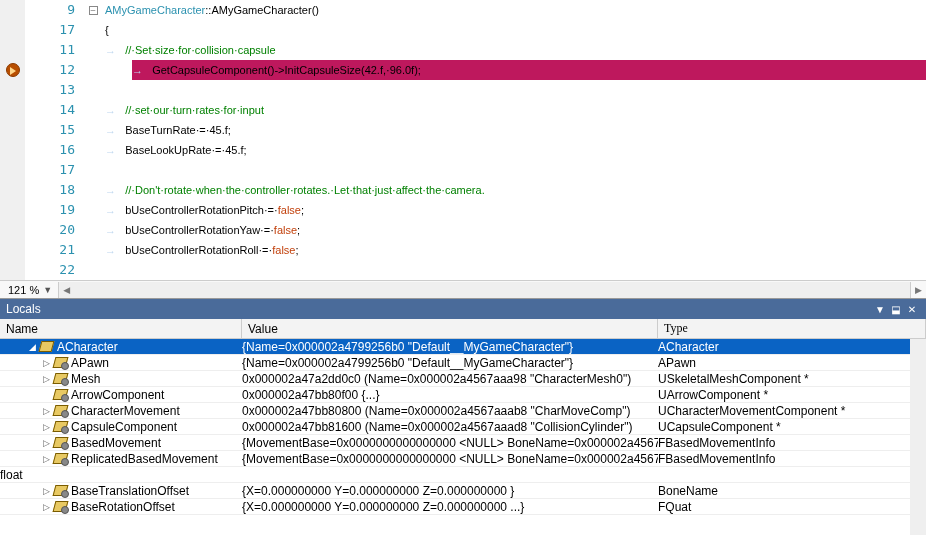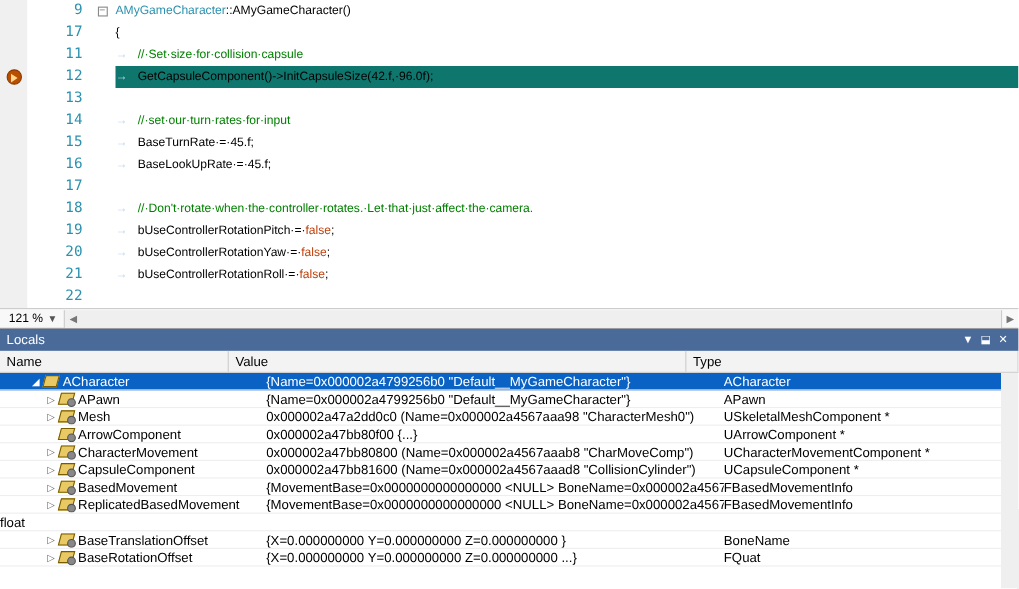--- a/index.html
+++ b/index.html
@@ -9,40 +9,40 @@
 .gutter .gline { height: 20px; display: flex; justify-content: flex-end; align-items: center; }
 .bp-col { width: 25px; background: #f0f0f0; }
 .bp-col .gline { height: 20px; display: flex; align-items: center; justify-content: center; }
 .breakpoint-arrow { width: 14px; height: 14px; background: #b84e00; border: 1px solid #8a3a00; border-radius: 50%; position: relative; }
 .breakpoint-arrow::after { content: ""; position: absolute; left: 3px; top: 3px; width: 0; height: 0; border-top: 4px solid transparent; border-bottom: 4px solid transparent; border-left: 6px solid #ffd68a; }
 .outline-col { width: 16px; }
 .outline-col .gline { height: 20px; display:flex; align-items:center; justify-content:center; }
 .outline-minus { width: 9px; height: 9px; border: 1px solid #888; font-size: 9px; line-height: 7px; text-align: center; color: #888; background: #fff; }
 .code { flex: 1; font-family: Liberation Sans, sans-serif; font-size: 11px; line-height: 20px; padding-left: 4px; white-space: pre; overflow: hidden; }
 .code .cline { height: 20px; }
-.code .cline.current { background: #0f766e; }
+.code .cline.current { background: #be185d; margin-left: 27px; }
 .code .cline .arrow-indent { color: #bcd5ee; }
 .c-type { color: #2b91af; }
 .c-key { color: #c2410c; }
 .c-comment { color: #008000; }
 .c-punc { color: #000; }
 .zoom-bar { height: 18px; border-top: 1px solid #ccc; background: #f8f8f8; display: flex; align-items: center; font-size: 11px; font-family: "Segoe UI", sans-serif; }
 .zoom-bar .zoom-select { padding: 0 4px 0 8px; }
 .zoom-bar .zoom-drop { font-size: 9px; color: #555; padding-right: 6px; }
 .zoom-bar .scroll-track { flex: 1; height: 16px; background: #efefef; border-left: 1px solid #ccc; position: relative; display:flex; align-items:center; }
 .zoom-bar .scroll-btn { width: 16px; height: 16px; display:flex;align-items:center;justify-content:center;color:#777;font-size:9px; border-left:1px solid #ccc; }
 .panel { flex: 1; display: flex; flex-direction: column; border-top: 1px solid #999; min-height:0; }
 .panel-header { background: #4a6b9a; color: #fff; font-family: "Segoe UI", sans-serif; font-size: 12px; height: 20px; display: flex; align-items: center; padding: 0 6px; }
 .panel-header .title { flex: 1; }
 .panel-header .hbtn { width: 16px; text-align: center; font-size: 10px; cursor: pointer; }
 .grid-head { display: flex; background: #f3f3f3; border-bottom: 1px solid #ccc; font-family: "Segoe UI", sans-serif; font-size: 12px; height: 20px; align-items: center; }
 .grid-head .col { padding: 0 6px; border-right: 1px solid #ccc; height: 100%; display:flex;align-items:center; }
-.col-name { width: 208px; }
+.col-name { width: 242px; }
 .col-value { width: 416px; }
-.col-type { flex: 1; }
+.col-type { flex: 1; font-family: Liberation Serif, serif; }
 .grid-body { flex:1; overflow:hidden; font-family: "Segoe UI", sans-serif; font-size: 12px; }
 .row { display: flex; height: 16px; align-items: center; border-bottom: 1px solid #eee; }
 .row .cell { padding: 0 0; overflow: hidden; white-space: nowrap; text-overflow: clip; }
 .row .cell-name { width: 242px; display:flex; align-items:center; }
 .row .cell-value { width: 416px; }
 .row .cell-type { flex: 1; }
 .row.selected { background: #0a63c4; color: #fff; }
 .row .expander { width: 9px; height: 9px; margin-right: 3px; display:inline-flex; align-items:center; justify-content:center; color:#666; font-size:9px; }
 .row.selected .expander { color: #fff; }
 .var-icon { width: 13px; height: 11px; margin-right: 4px; display:inline-block; position:relative; }

